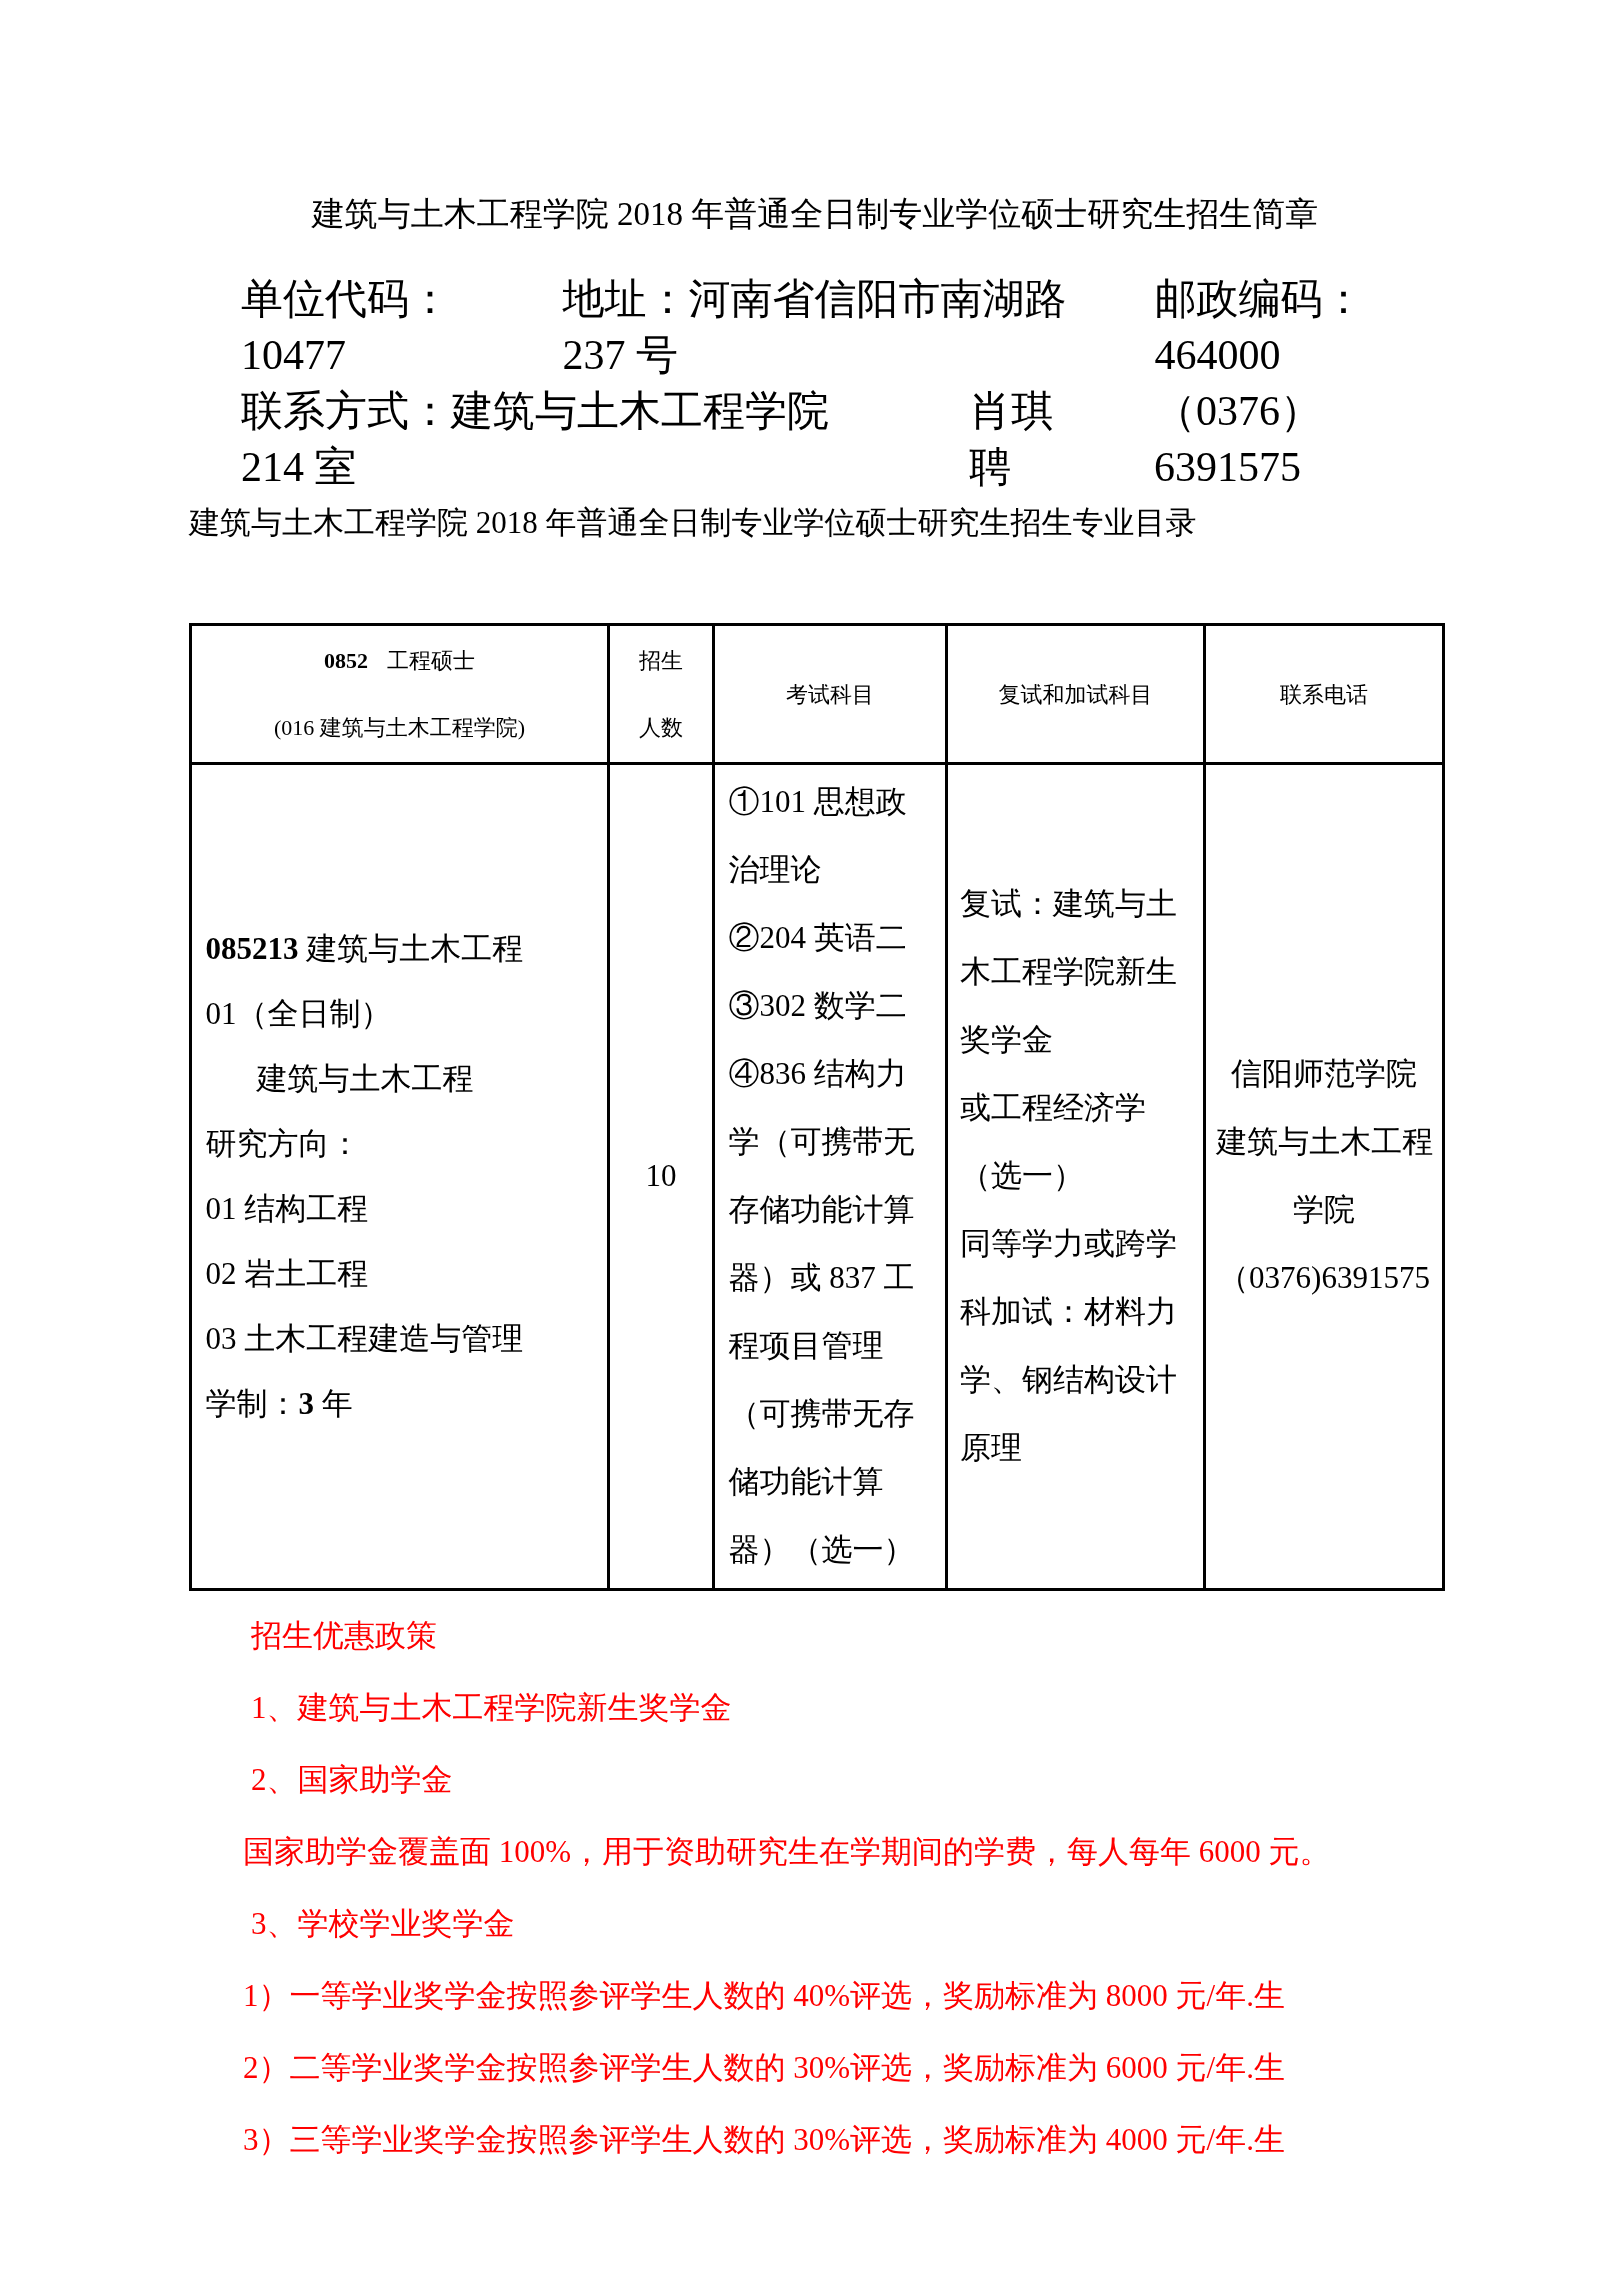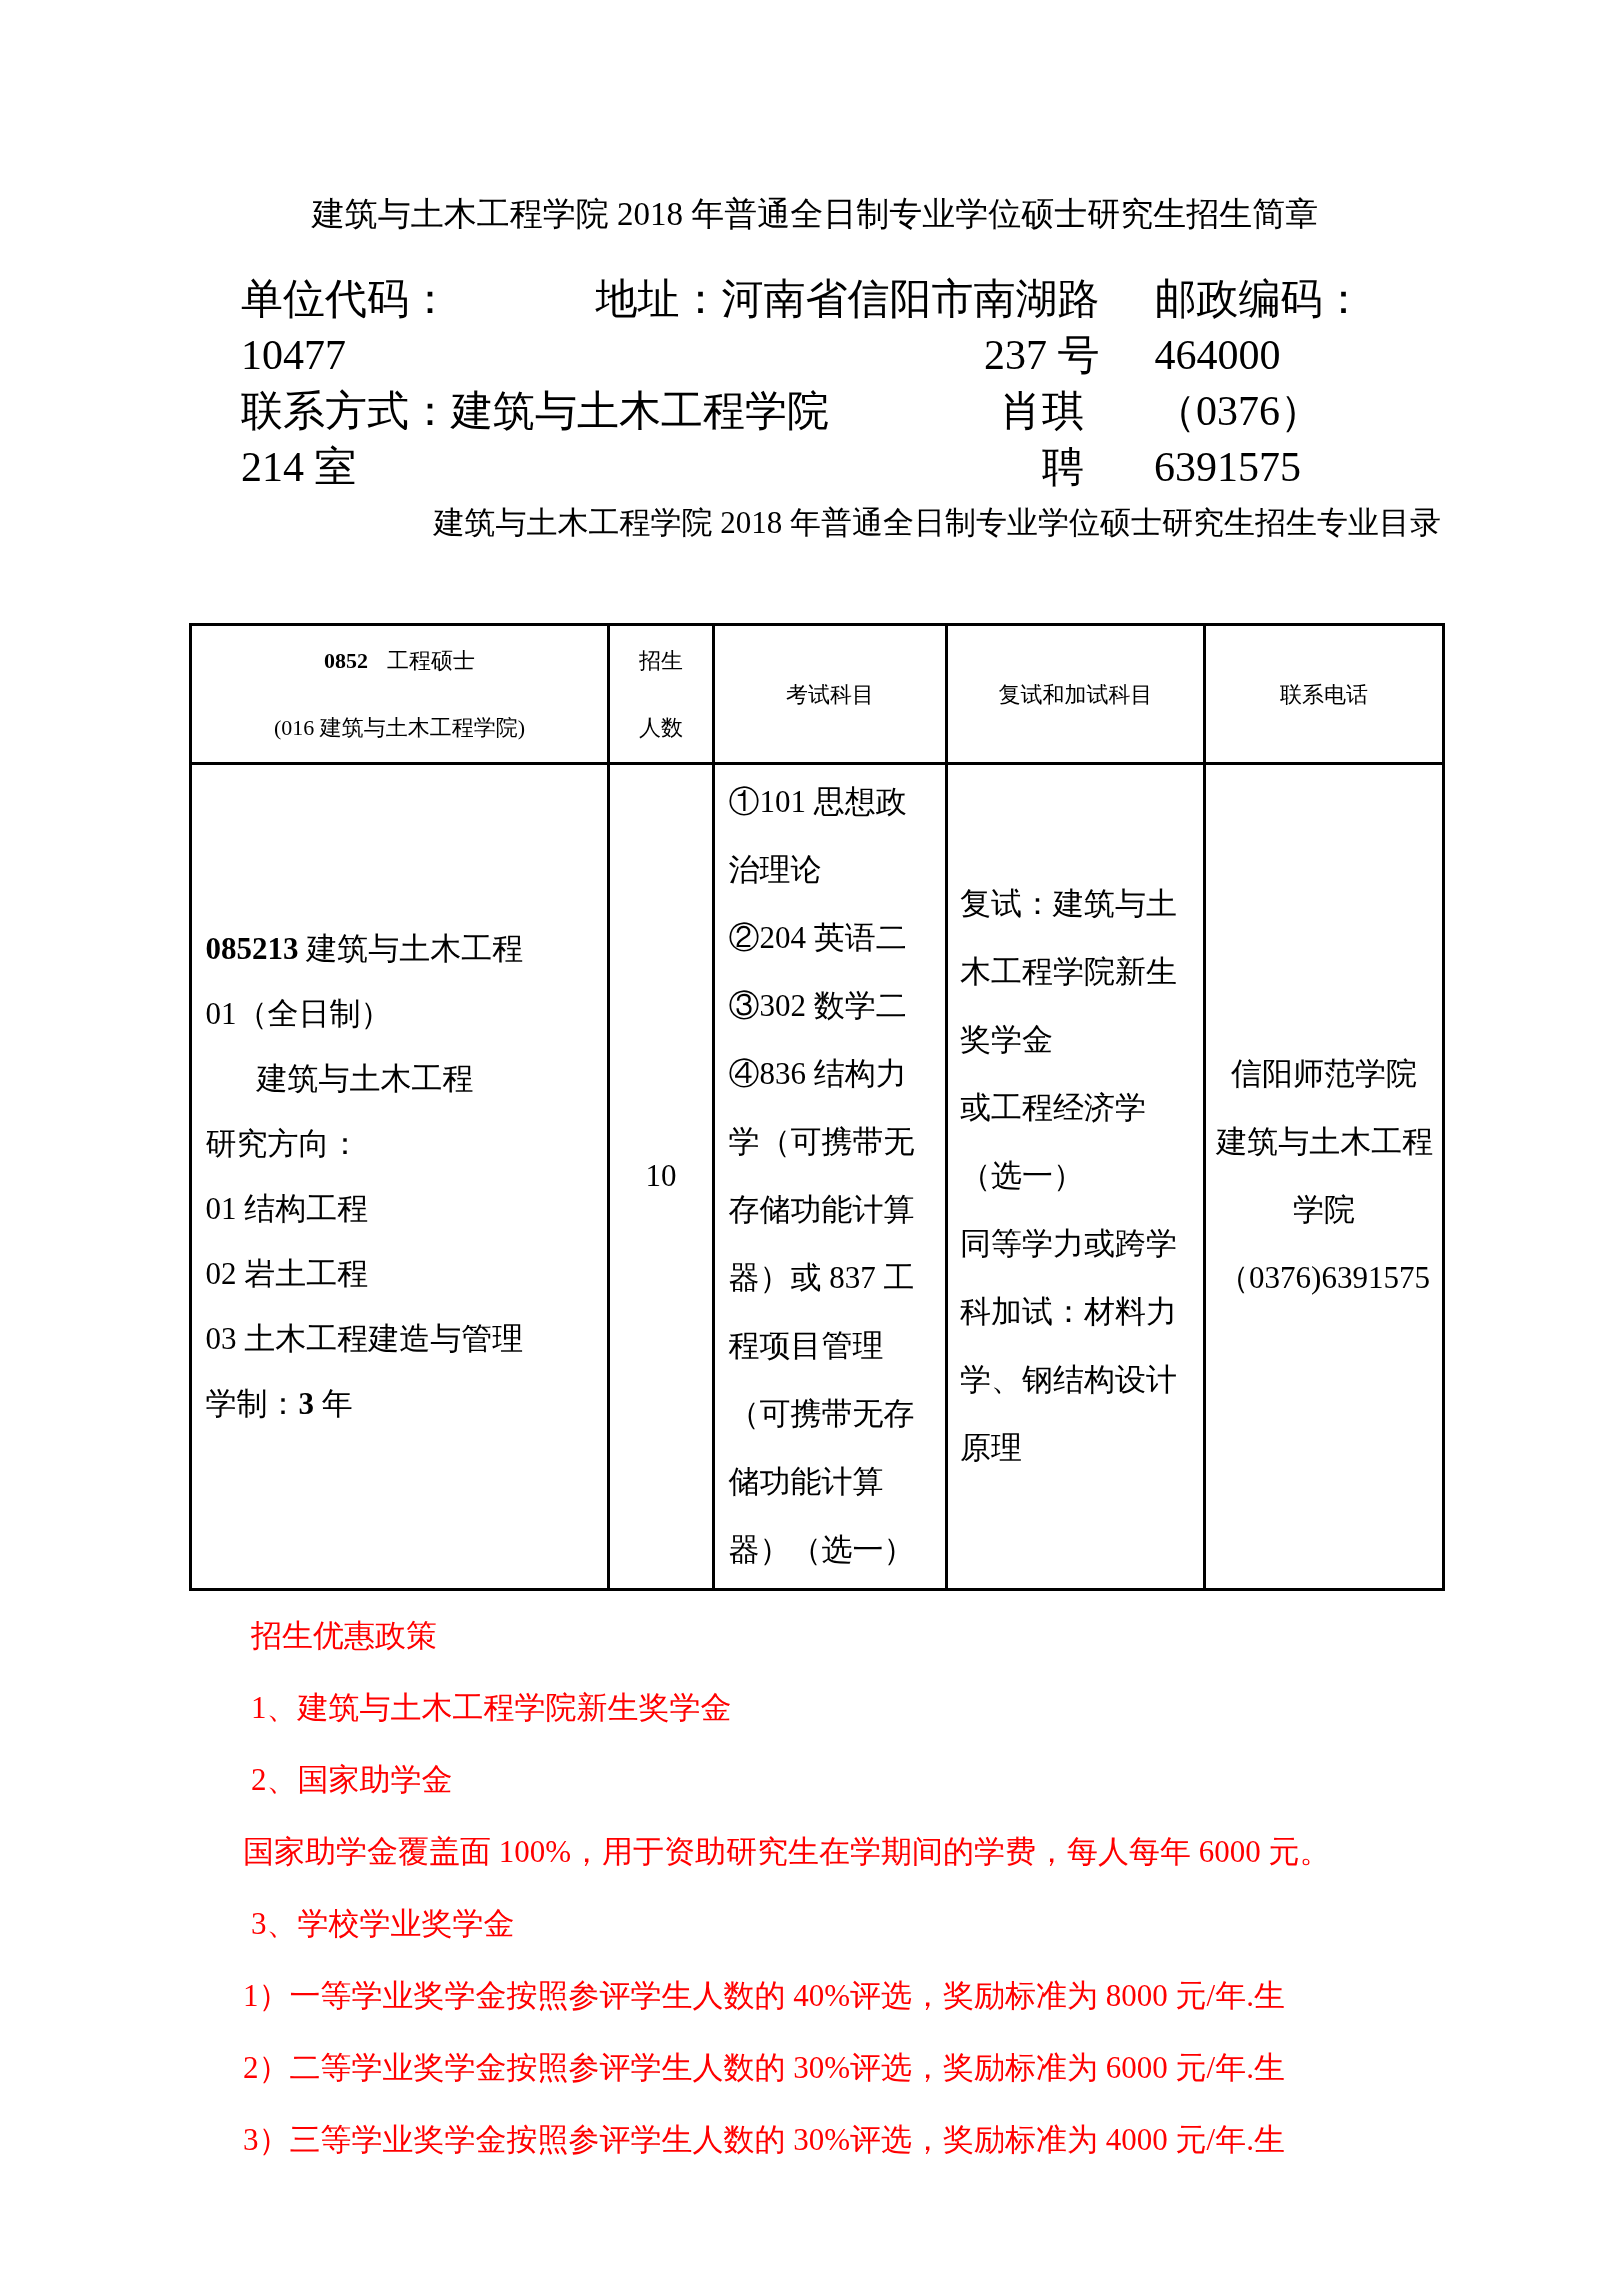--- a/index.html
+++ b/index.html
@@ -16,27 +16,27 @@
   .title {
     font-size:33px; line-height:41px;
     text-align:center;
     margin:0 0 36px 0;
   }
   .info-line {
     font-size:42px; line-height:56px;
     margin-left:52px;
     display:flex; align-items:baseline;
   }
-  .info-line .seg2 { margin-left:53px;text-align:right; }
+  .info-line .seg2 { margin-left:53px; }
   .info-line .seg3 { margin-left:55px; }
   .info-line2 .seg2 { margin-left:78px; }
   .info-line2 .seg3 { margin-left:70px; }
   .subtitle {
     font-size:31px; line-height:56px;
-    text-align:right;
+    text-align:left;
   }
   table.adm {
     border-collapse:collapse;
     table-layout:fixed;
     width:1252px;
     margin-top:72px;
   }
   table.adm td { border:3.4px solid #000; vertical-align:middle; }
   .hdr td { height:126px; text-align:center; font-size:22px; line-height:67px; }
   .hline { display:block; }

